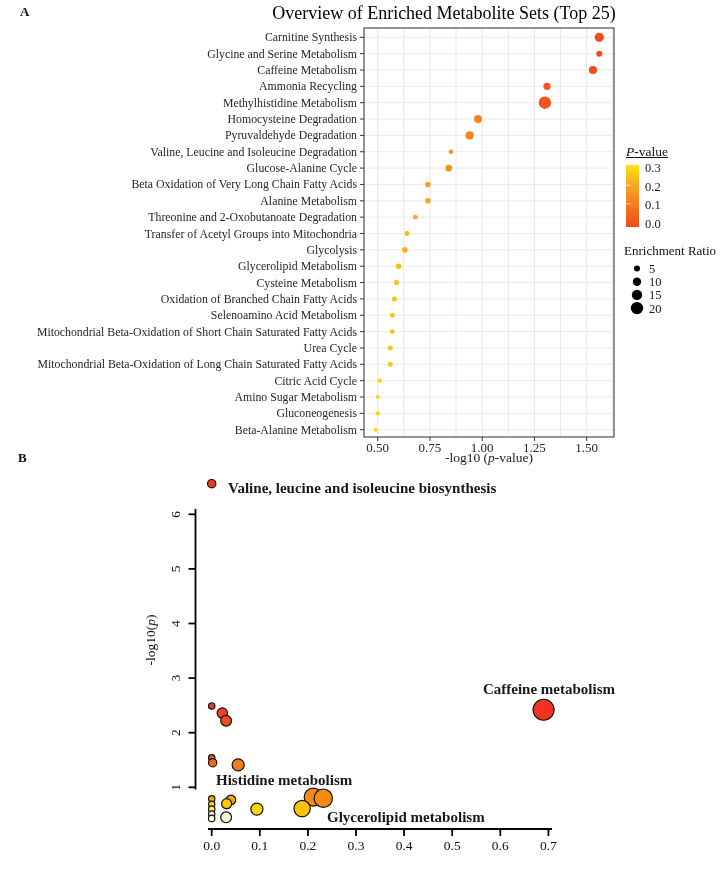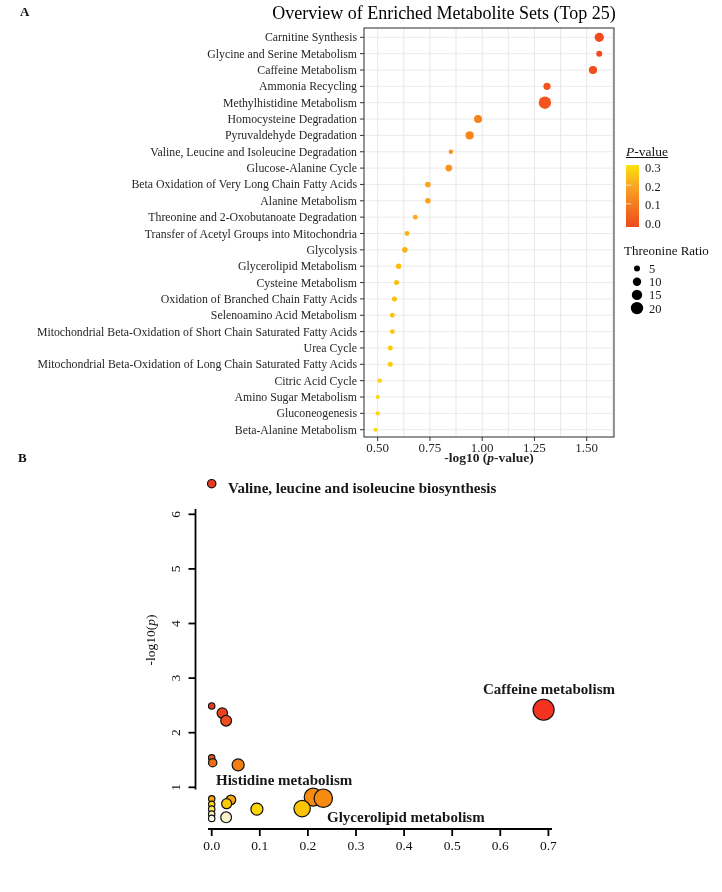--- a/index.html
+++ b/index.html
@@ -6,21 +6,21 @@
   body{
     width:722px;height:892px;background:#ffffff;position:relative;overflow:hidden;
     font-family:"Liberation Serif","DejaVu Serif",serif;color:#111;
   }
   .abs{position:absolute;}
   #chart-svg{position:absolute;left:0;top:0;}
   .panel-letter{font-weight:bold;font-size:13px;color:#111;}
   #panel-a-letter{left:20px;top:4px;}
   #panel-b-letter{left:18px;top:450px;}
   #title-a{left:166px;top:3px;width:556px;text-align:center;font-weight:normal;font-size:18px;color:#000;}
-  #xlabel-a{left:364px;top:450px;width:250px;text-align:center;font-size:13.5px;color:#222;font-weight:bold;}
+  #xlabel-a{left:364px;top:450px;width:250px;text-align:center;font-size:13.5px;color:#222;}
   #legend-p-title{left:626px;top:144px;font-size:13.5px;color:#111;text-decoration:underline;}
   #legend-e-title{left:624px;top:243px;font-size:13px;color:#111;white-space:nowrap;}
   #xlabel-b{left:259px;top:898px;width:245px;text-align:center;font-weight:bold;font-size:17px;color:#000;}
   #ylabel-b{left:100px;top:632px;width:102px;text-align:center;font-size:13.5px;color:#111;
             transform:rotate(-90deg);transform-origin:center center;}
   i{font-style:italic;}
 </style>
 </head>
 <body>
 
@@ -234,17 +234,17 @@
 
 <div class="abs panel-letter" id="panel-a-letter">A</div>
 <div class="abs panel-letter" id="panel-b-letter">B</div>
 
 <div class="abs" id="title-a">Overview of Enriched Metabolite Sets (Top 25)</div>
 
 <div class="abs" id="xlabel-a"><span>-log10 (</span><i>p</i><span>-value)</span></div>
 
 <div class="abs" id="legend-p-title"><i>P</i><span>-value</span></div>
 
-<div class="abs" id="legend-e-title">Threonine Ratio</div>
+<div class="abs" id="legend-e-title">Enrichment Ratio</div>
 
 <div class="abs" id="xlabel-b">Pathway Impact</div>
 
 <div class="abs" id="ylabel-b"><span>-log10(</span><i>p</i><span>)</span></div>
 
 </body></html>

